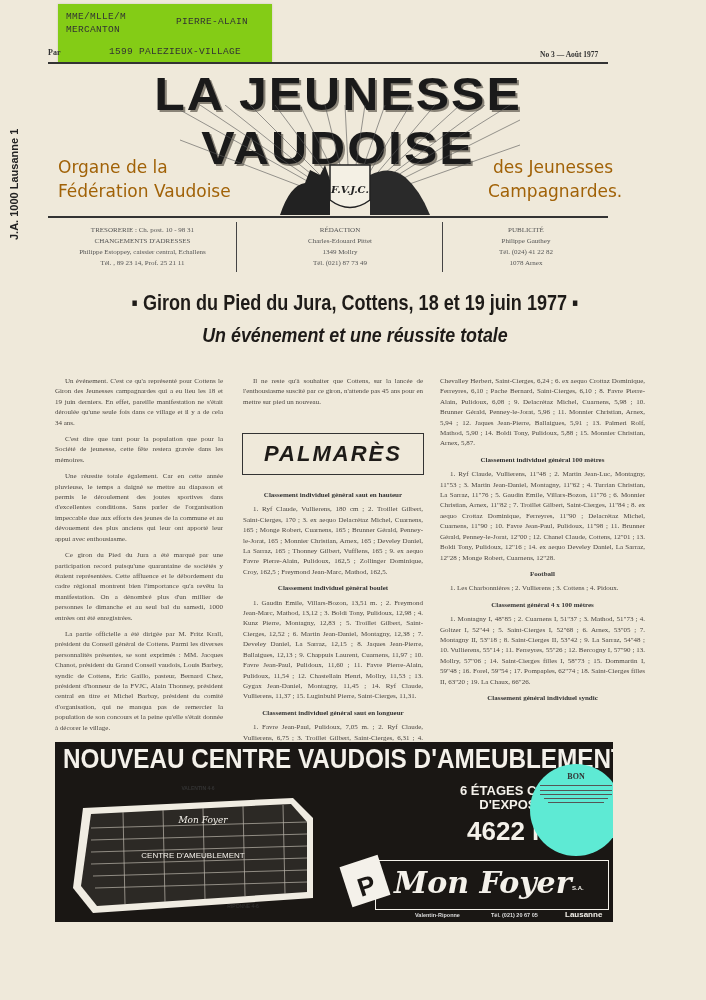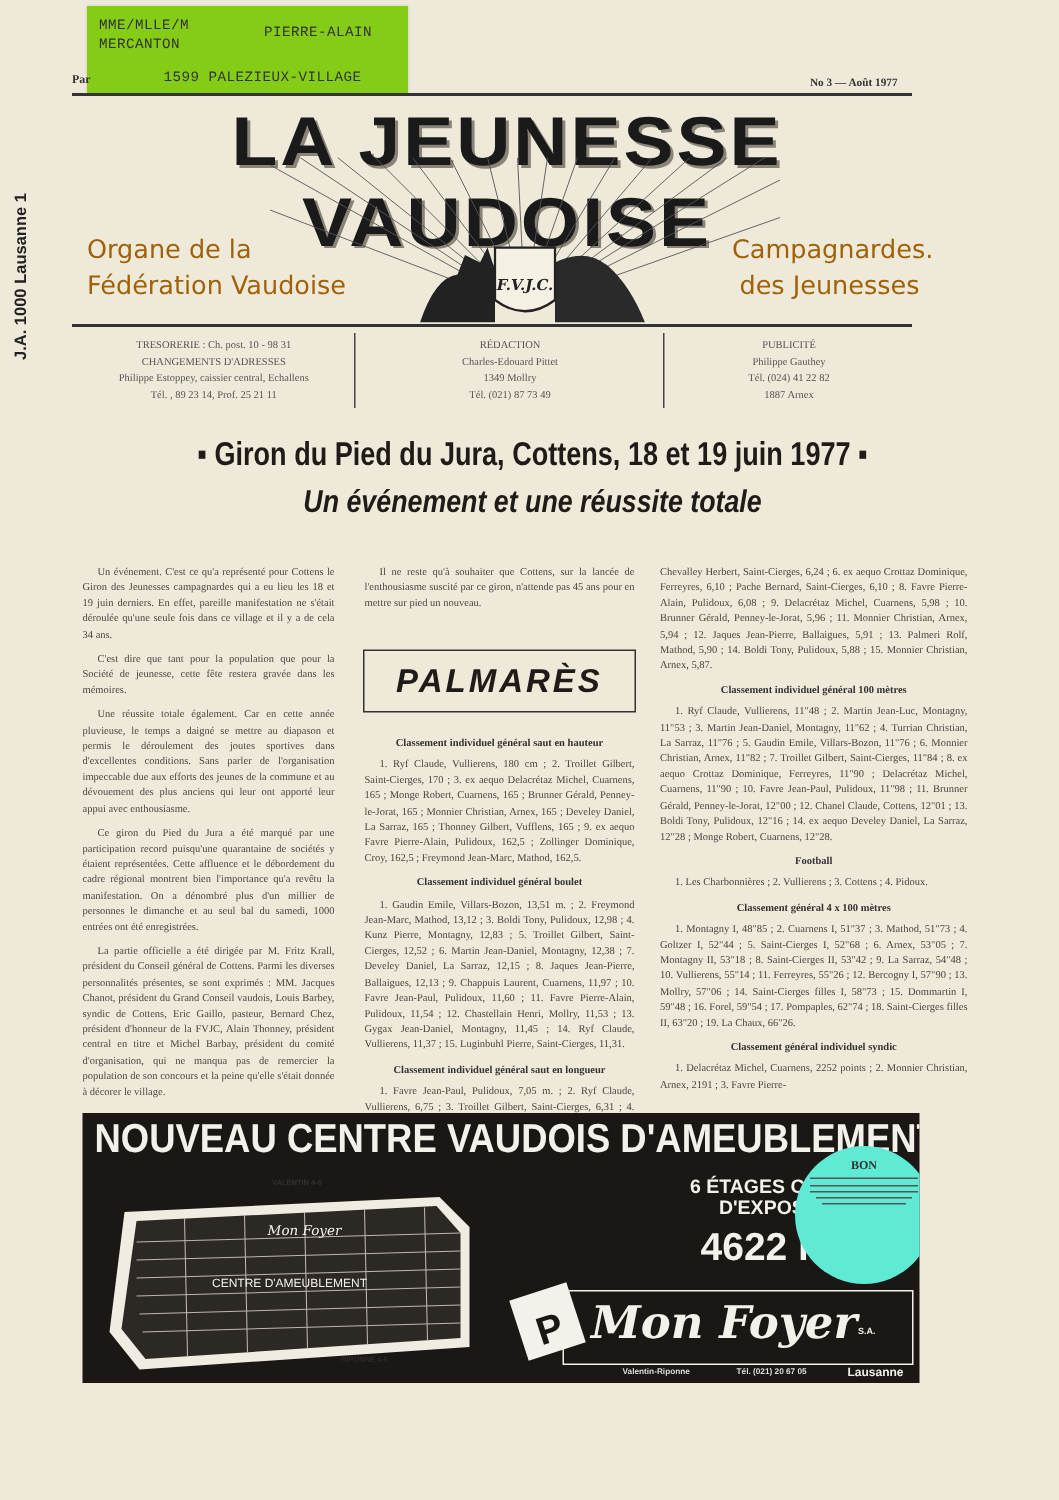--- a/index.html
+++ b/index.html
@@ -104,22 +104,22 @@
   <path d="M190 110 L190 70 Q210 60 225 72 Q240 85 250 110 Z" fill="#2a2a2a"></path>
   <path d="M150 60 L190 60 L190 95 Q170 110 150 95 Z" fill="#f4f0e4" stroke="#222" stroke-width="1.5"></path>
   <text x="170" y="88" text-anchor="middle" font-family="DejaVu Serif, serif" font-style="italic" font-weight="bold" font-size="10" fill="#222">F.V.J.C.</text>
 </svg>
 
 <div class="abs organe" style="left:58px;top:155px;">
   <div>Organe de la</div>
   <div>Fédération Vaudoise</div>
 </div>
 <div class="abs organe" style="left:488px;top:155px;text-align:center;width:130px;">
+  <div>des Jeunesses</div>
   <div>Campagnardes.</div>
-  <div>des Jeunesses</div>
 </div>
 
 <div class="abs midrule"></div>
 
 <div class="abs infocol" style="left:50px;top:225px;width:185px;">
   <div>TRESORERIE : Ch. post. 10 - 98 31</div>
   <div>CHANGEMENTS D'ADRESSES</div>
   <div>Philippe Estoppey, caissier central, Echallens</div>
   <div>Tél. , 89 23 14, Prof. 25 21 11</div>
 </div>
@@ -128,21 +128,21 @@
   <div>RÉDACTION</div>
   <div>Charles-Edouard Pittet</div>
   <div>1349 Mollry</div>
   <div>Tél. (021) 87 73 49</div>
 </div>
 <div class="abs vsep" style="left:442px;"></div>
 <div class="abs infocol" style="left:446px;top:225px;width:160px;">
   <div>PUBLICITÉ</div>
   <div>Philippe Gauthey</div>
   <div>Tél. (024) 41 22 82</div>
-  <div>1887 Arnex</div>
+  <div>1078 Arnex</div>
 </div>
 
 <div class="abs headline">▪ Giron du Pied du Jura, Cottens, 18 et 19 juin 1977 ▪</div>
 <div class="abs subhead">Un événement et une réussite totale</div>
 
 <div class="abs col" style="left:55px;top:376px;width:168px;">
   <p>Un événement. C'est ce qu'a représenté pour Cottens le Giron des Jeunesses campagnardes qui a eu lieu les 18 et 19 juin derniers. En effet, pareille manifestation ne s'était déroulée qu'une seule fois dans ce village et il y a de cela 34 ans.</p>
   <p>C'est dire que tant pour la population que pour la Société de jeunesse, cette fête restera gravée dans les mémoires.</p>
   <p>Une réussite totale également. Car en cette année pluvieuse, le temps a daigné se mettre au diapason et permis le déroulement des joutes sportives dans d'excellentes conditions. Sans parler de l'organisation impeccable due aux efforts des jeunes de la commune et au dévouement des plus anciens qui leur ont apporté leur appui avec enthousiasme.</p>
   <p>Ce giron du Pied du Jura a été marqué par une participation record puisqu'une quarantaine de sociétés y étaient représentées. Cette affluence et le débordement du cadre régional montrent bien l'importance qu'a revêtu la manifestation. On a dénombré plus d'un millier de personnes le dimanche et au seul bal du samedi, 1000 entrées ont été enregistrées.</p>
@@ -164,21 +164,20 @@
 
 <div class="abs col" style="left:440px;top:376px;width:205px;">
   <p style="text-indent:0;">Chevalley Herbert, Saint-Cierges, 6,24 ; 6. ex aequo Crottaz Dominique, Ferreyres, 6,10 ; Pache Bernard, Saint-Cierges, 6,10 ; 8. Favre Pierre-Alain, Pulidoux, 6,08 ; 9. Delacrétaz Michel, Cuarnens, 5,98 ; 10. Brunner Gérald, Penney-le-Jorat, 5,96 ; 11. Monnier Christian, Arnex, 5,94 ; 12. Jaques Jean-Pierre, Ballaigues, 5,91 ; 13. Palmeri Rolf, Mathod, 5,90 ; 14. Boldi Tony, Pulidoux, 5,88 ; 15. Monnier Christian, Arnex, 5,87.</p>
   <div class="sechead">Classement individuel général 100 mètres</div>
   <p>1. Ryf Claude, Vullierens, 11"48 ; 2. Martin Jean-Luc, Montagny, 11"53 ; 3. Martin Jean-Daniel, Montagny, 11"62 ; 4. Turrian Christian, La Sarraz, 11"76 ; 5. Gaudin Emile, Villars-Bozon, 11"76 ; 6. Monnier Christian, Arnex, 11"82 ; 7. Troillet Gilbert, Saint-Cierges, 11"84 ; 8. ex aequo Crottaz Dominique, Ferreyres, 11"90 ; Delacrétaz Michel, Cuarnens, 11"90 ; 10. Favre Jean-Paul, Pulidoux, 11"98 ; 11. Brunner Gérald, Penney-le-Jorat, 12"00 ; 12. Chanel Claude, Cottens, 12"01 ; 13. Boldi Tony, Pulidoux, 12"16 ; 14. ex aequo Develey Daniel, La Sarraz, 12"28 ; Monge Robert, Cuarnens, 12"28.</p>
   <div class="sechead">Football</div>
   <p>1. Les Charbonnières ; 2. Vullierens ; 3. Cottens ; 4. Pidoux.</p>
   <div class="sechead">Classement général 4 x 100 mètres</div>
   <p>1. Montagny I, 48"85 ; 2. Cuarnens I, 51"37 ; 3. Mathod, 51"73 ; 4. Goltzer I, 52"44 ; 5. Saint-Cierges I, 52"68 ; 6. Arnex, 53"05 ; 7. Montagny II, 53"18 ; 8. Saint-Cierges II, 53"42 ; 9. La Sarraz, 54"48 ; 10. Vullierens, 55"14 ; 11. Ferreyres, 55"26 ; 12. Bercogny I, 57"90 ; 13. Mollry, 57"06 ; 14. Saint-Cierges filles I, 58"73 ; 15. Dommartin I, 59"48 ; 16. Forel, 59"54 ; 17. Pompaples, 62"74 ; 18. Saint-Cierges filles II, 63"20 ; 19. La Chaux, 66"26.</p>
   <div class="sechead">Classement général individuel syndic</div>
-  <p>1. Delacrétaz Michel, Cuarnens, 2252 points ; 2. Monnier Christian, Arnex, 2191 ; 3. Favre Pierre-</p>
 </div>
 
 <div class="abs ad">
   <div class="abs ad-title">NOUVEAU CENTRE VAUDOIS D'AMEUBLEMENT</div>
   <svg class="abs building" viewBox="0 0 270 140">
     <polygon points="20,30 230,20 250,40 250,120 30,135 10,110" fill="#f0ece2"></polygon>
     <polygon points="28,36 228,26 244,44 244,114 34,128 18,108" fill="#2c2925"></polygon>
     <g stroke="#bdb8ad" stroke-width="0.7">
       <line x1="28" y1="50" x2="244" y2="44"></line>
         <line x1="28" y1="62" x2="244" y2="56"></line>

